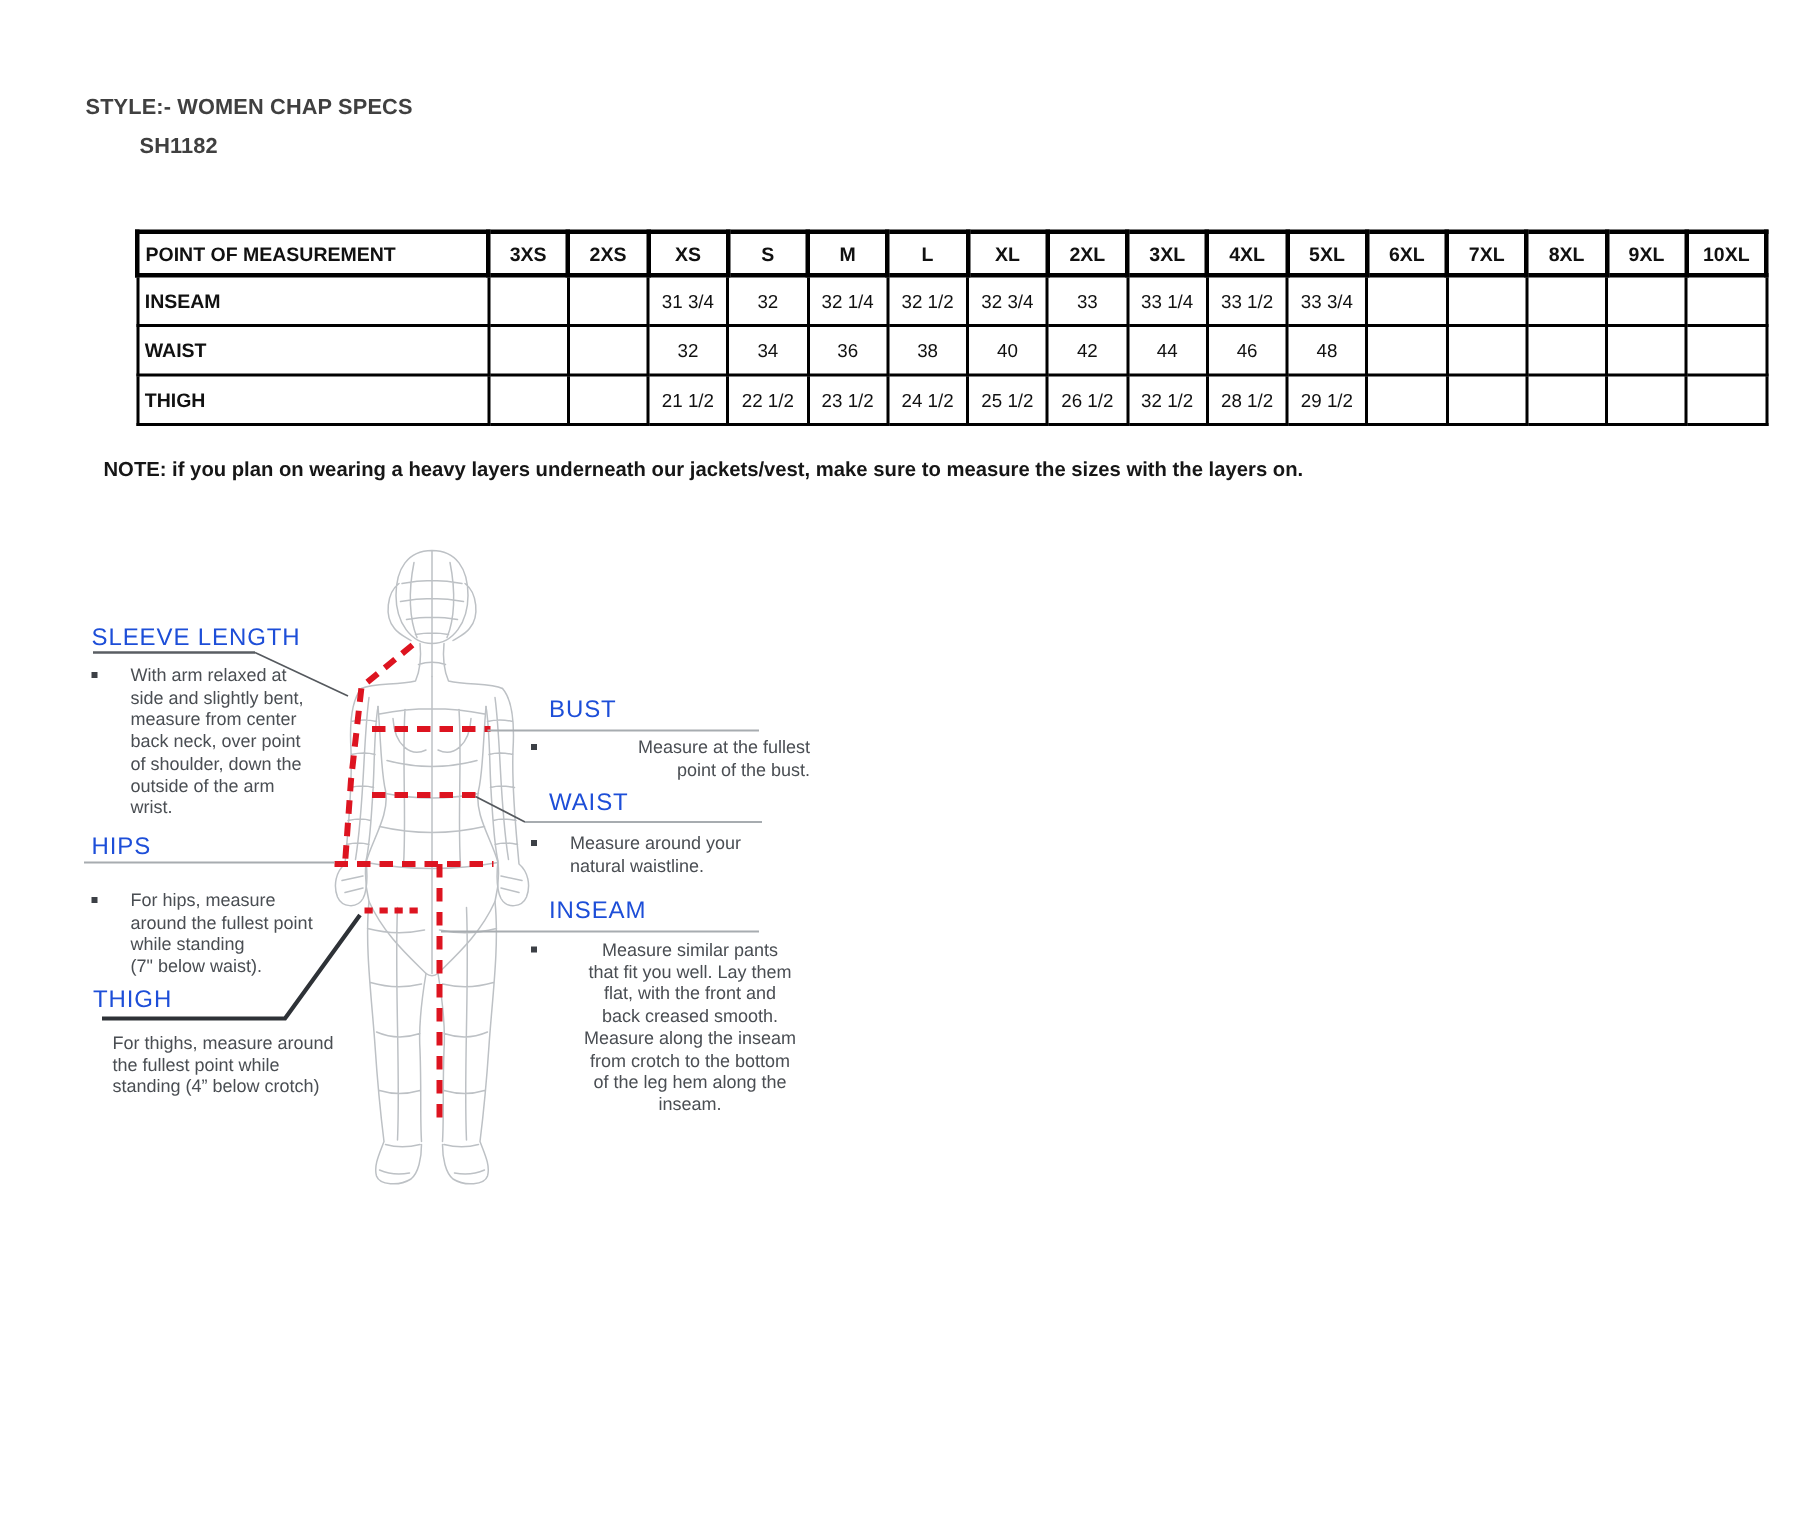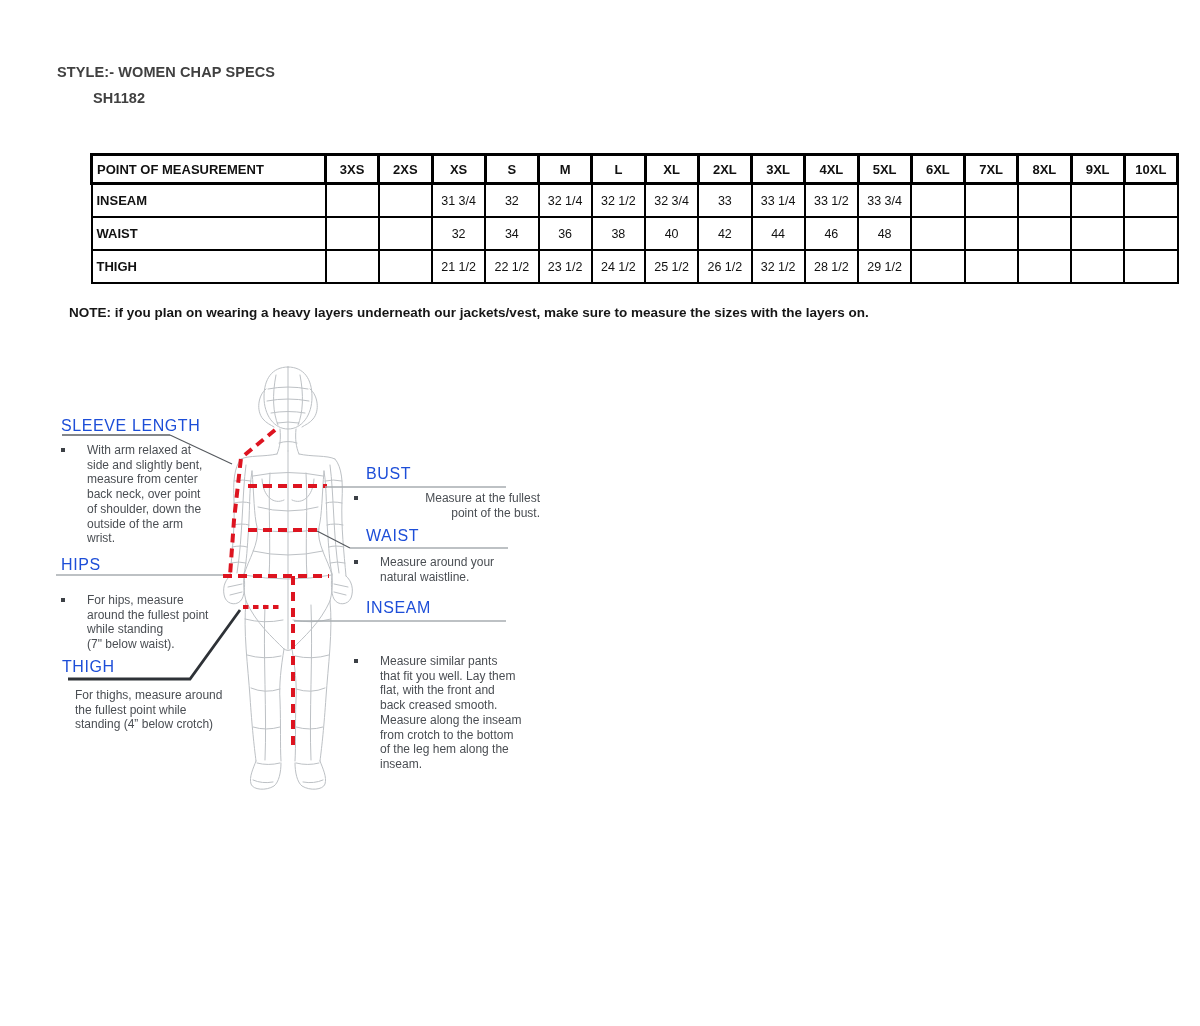--- a/index.html
+++ b/index.html
@@ -268,21 +268,21 @@
 </div>
 
 <div class="sec-h" style="left:366px;top:527px;">WAIST</div>
 <div class="sec-t" style="left:354px;top:555px;">
   <span class="bullet"></span>
   <span class="sec-text">Measure around your
 natural waistline.</span>
 </div>
 
 <div class="sec-h" style="left:366px;top:599px;">INSEAM</div>
-<div class="sec-t" style="left:354px;top:654px;">
+<div class="sec-t" style="left:354px;top:626px;text-align:center;">
   <span class="bullet"></span>
   <span class="sec-text">Measure similar pants
 that fit you well. Lay them
 flat, with the front and
 back creased smooth.
 Measure along the inseam
 from crotch to the bottom
 of the leg hem along the
 inseam.</span>
 </div>

